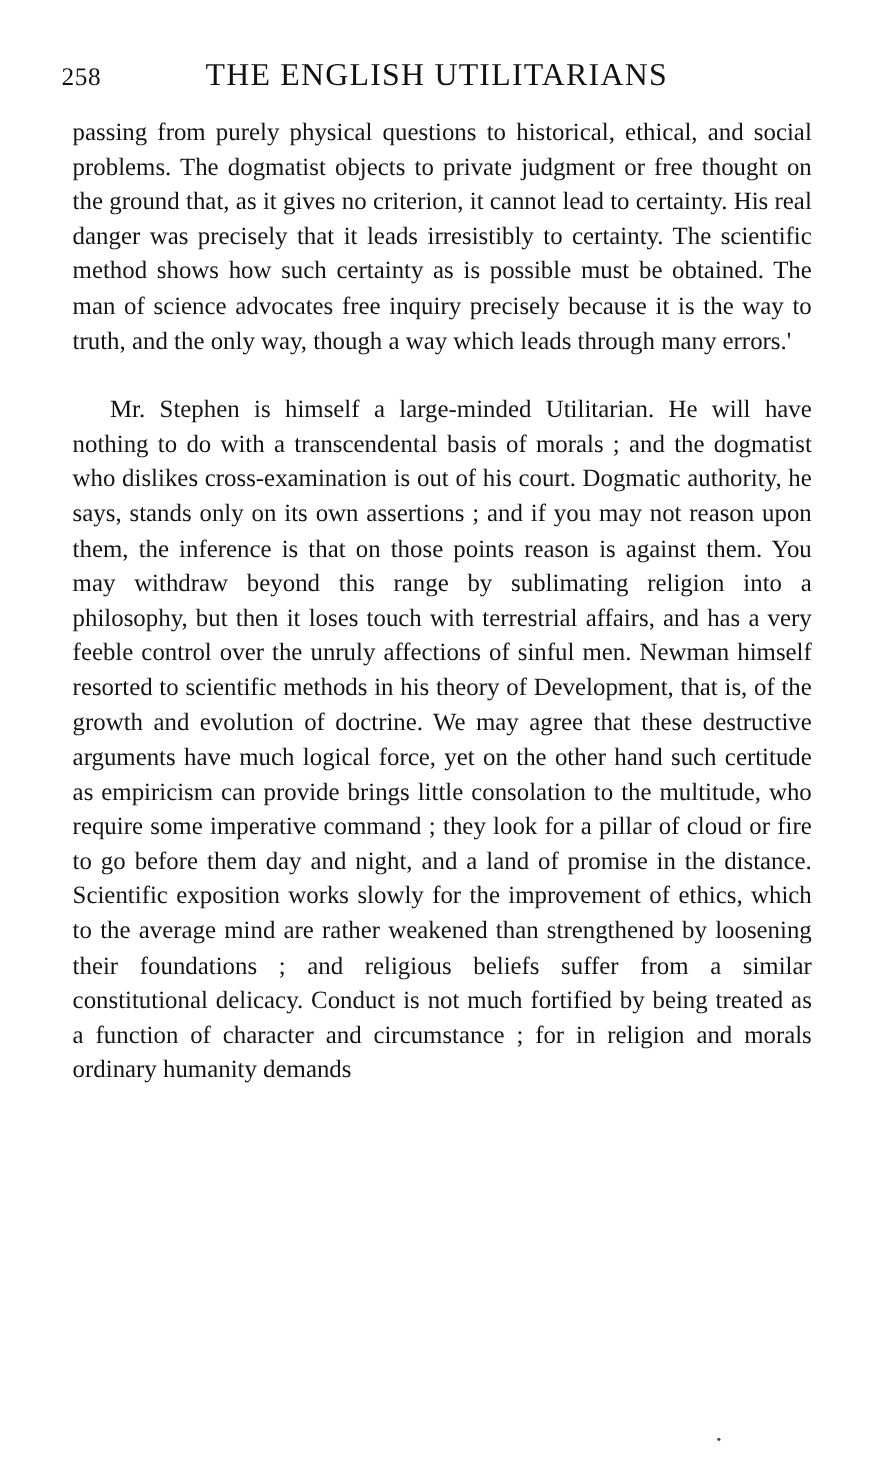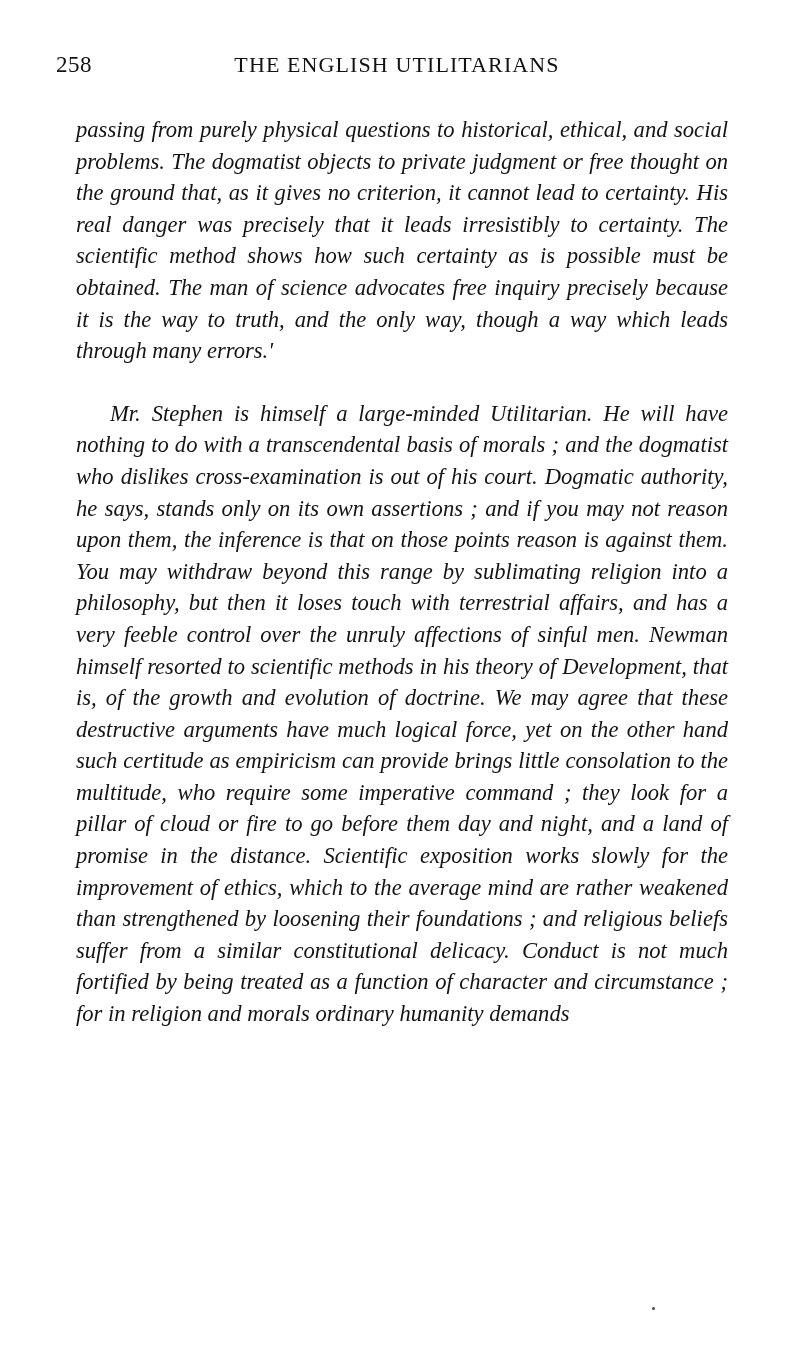--- a/index.html
+++ b/index.html
@@ -34,41 +34,40 @@
     font-size: 23px;
     letter-spacing: 0.5px;
     font-family: "Liberation Serif", serif;
     color: #121212;
     width: 78px;
     flex: 0 0 78px;
   }
   .running-head {
     flex: 1 1 auto;
     text-align: center;
-    font-size: 22px;
+    font-size: 29px;
     letter-spacing: 1.1px;
     color: #121212;
     padding-right: 60px;
     white-space: nowrap;
   }
   .body-text {
     position: absolute;
     top: 104px;
     left: 66px;
     width: 672px;
   }
   p.para {
-    margin: 10px;
+    margin: 0;
     font-size: 22.6px;
     line-height: 31.6px;
     text-align: justify;
     text-justify: inter-word;
     color: #141414;
     hyphens: none;
-    font-style: italic;
   }
   p.para.first {
     text-indent: 0;
   }
   p.para.second {
     text-indent: 34px;
     margin-top: 31px;
   }
   .dot-mark {
     position: absolute;

